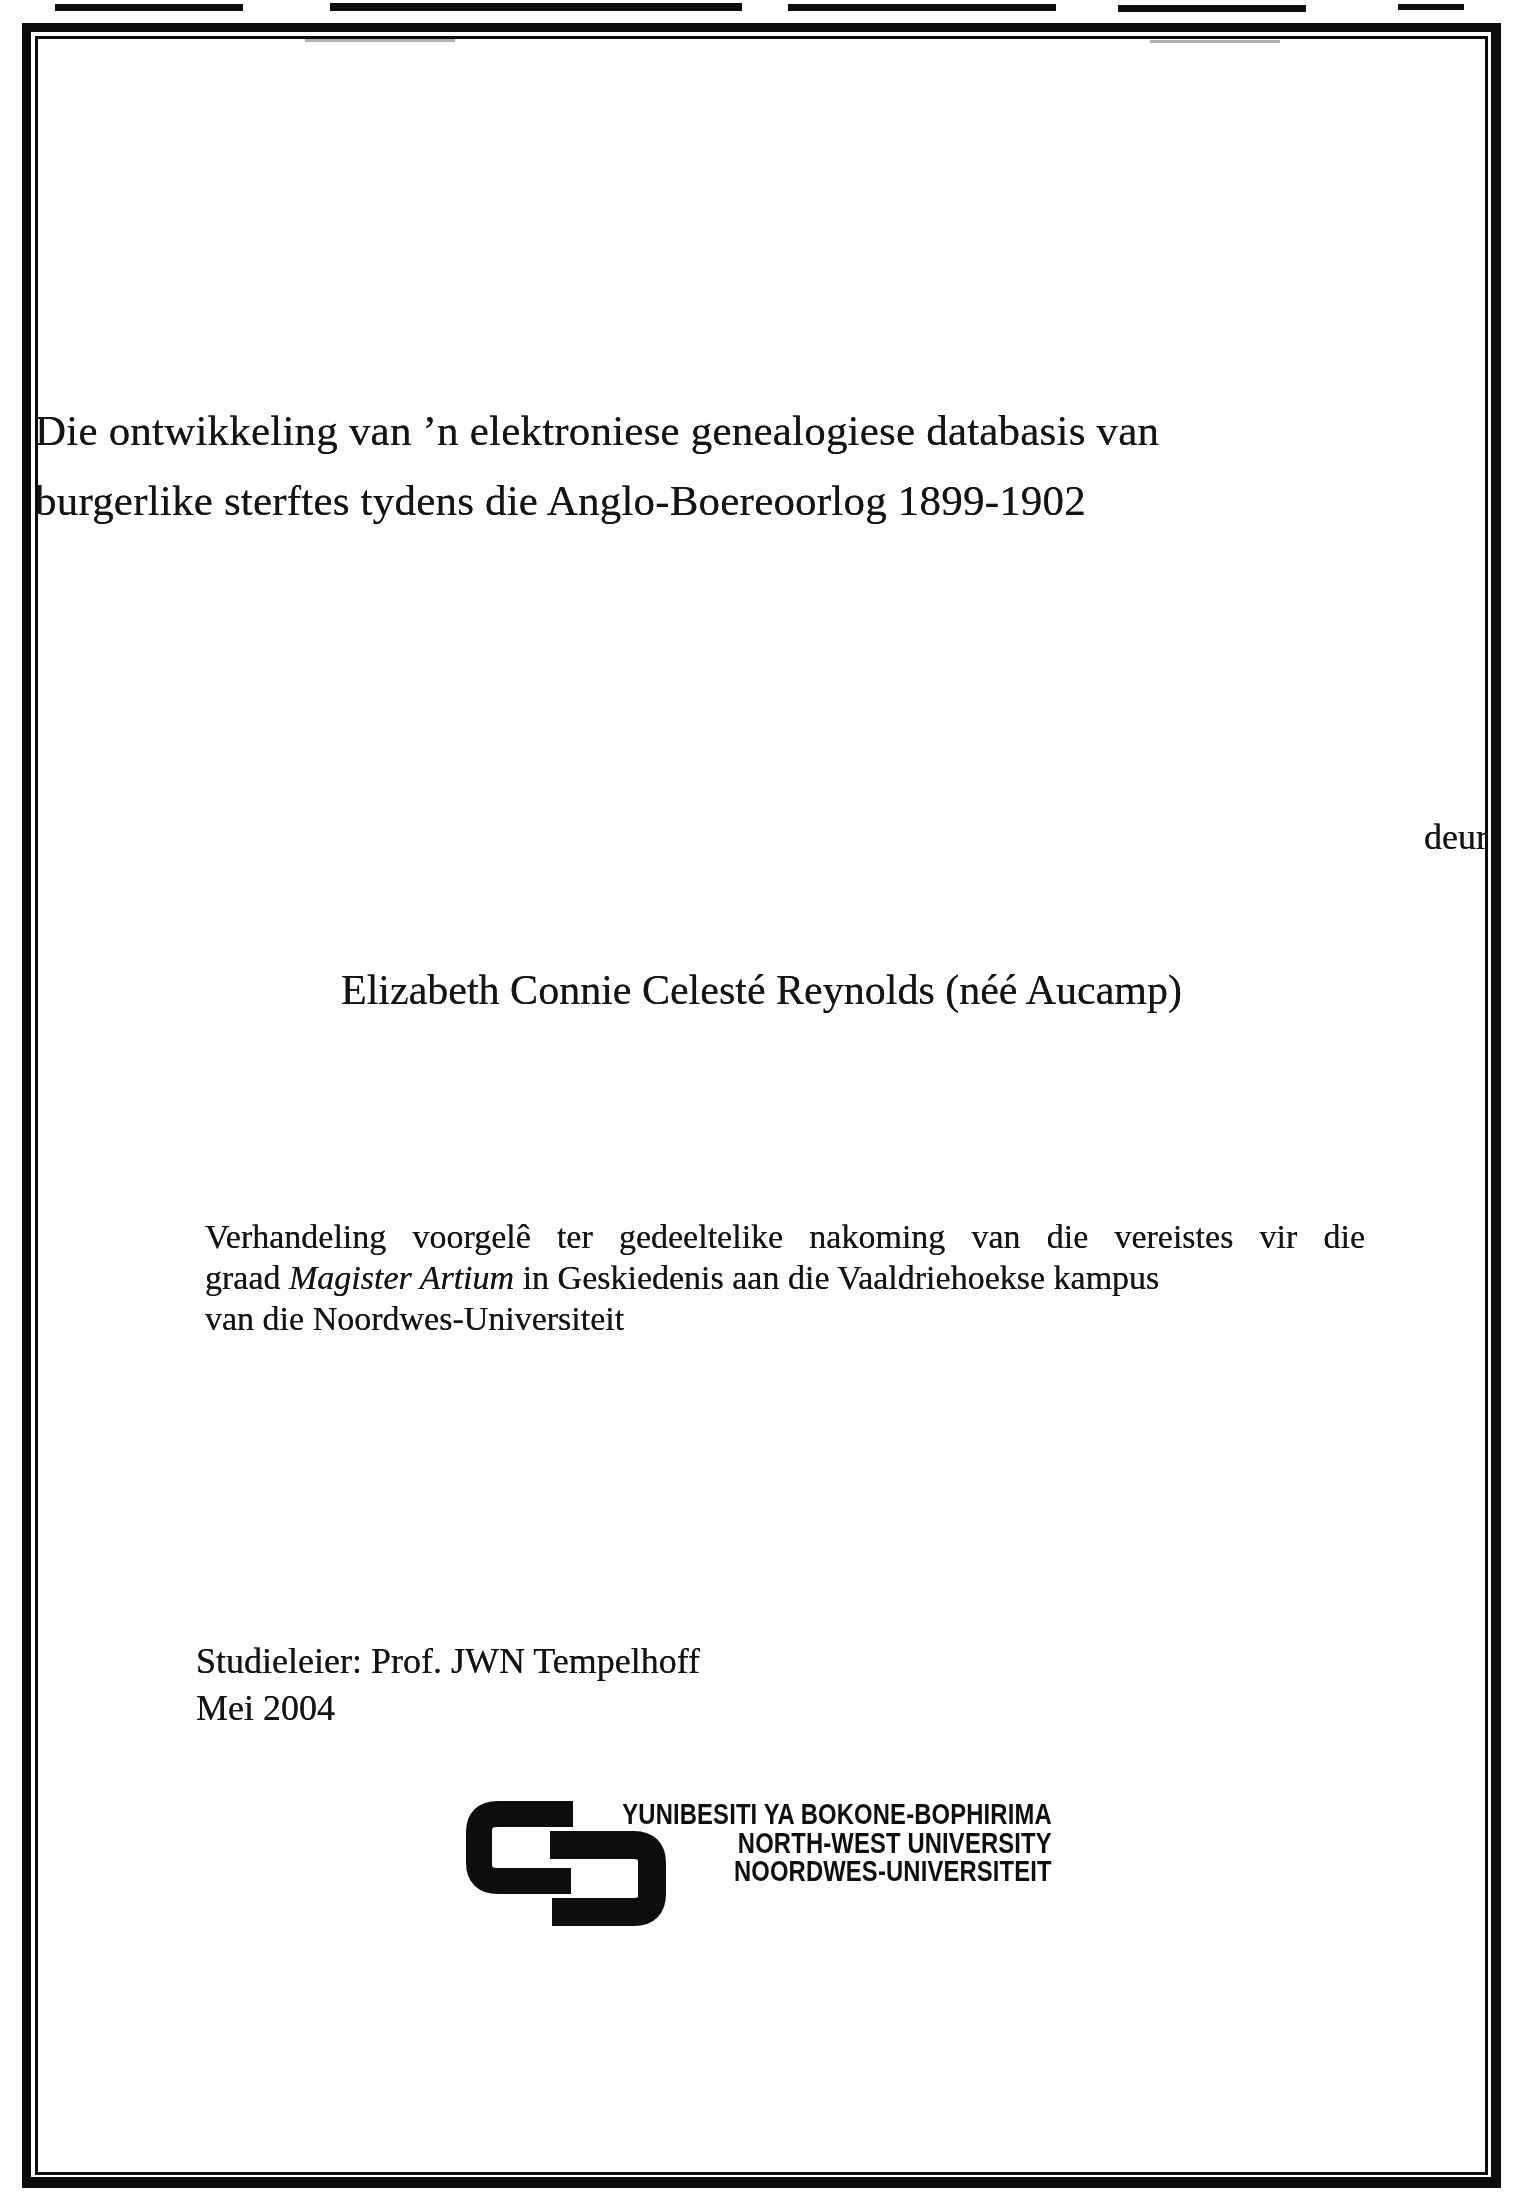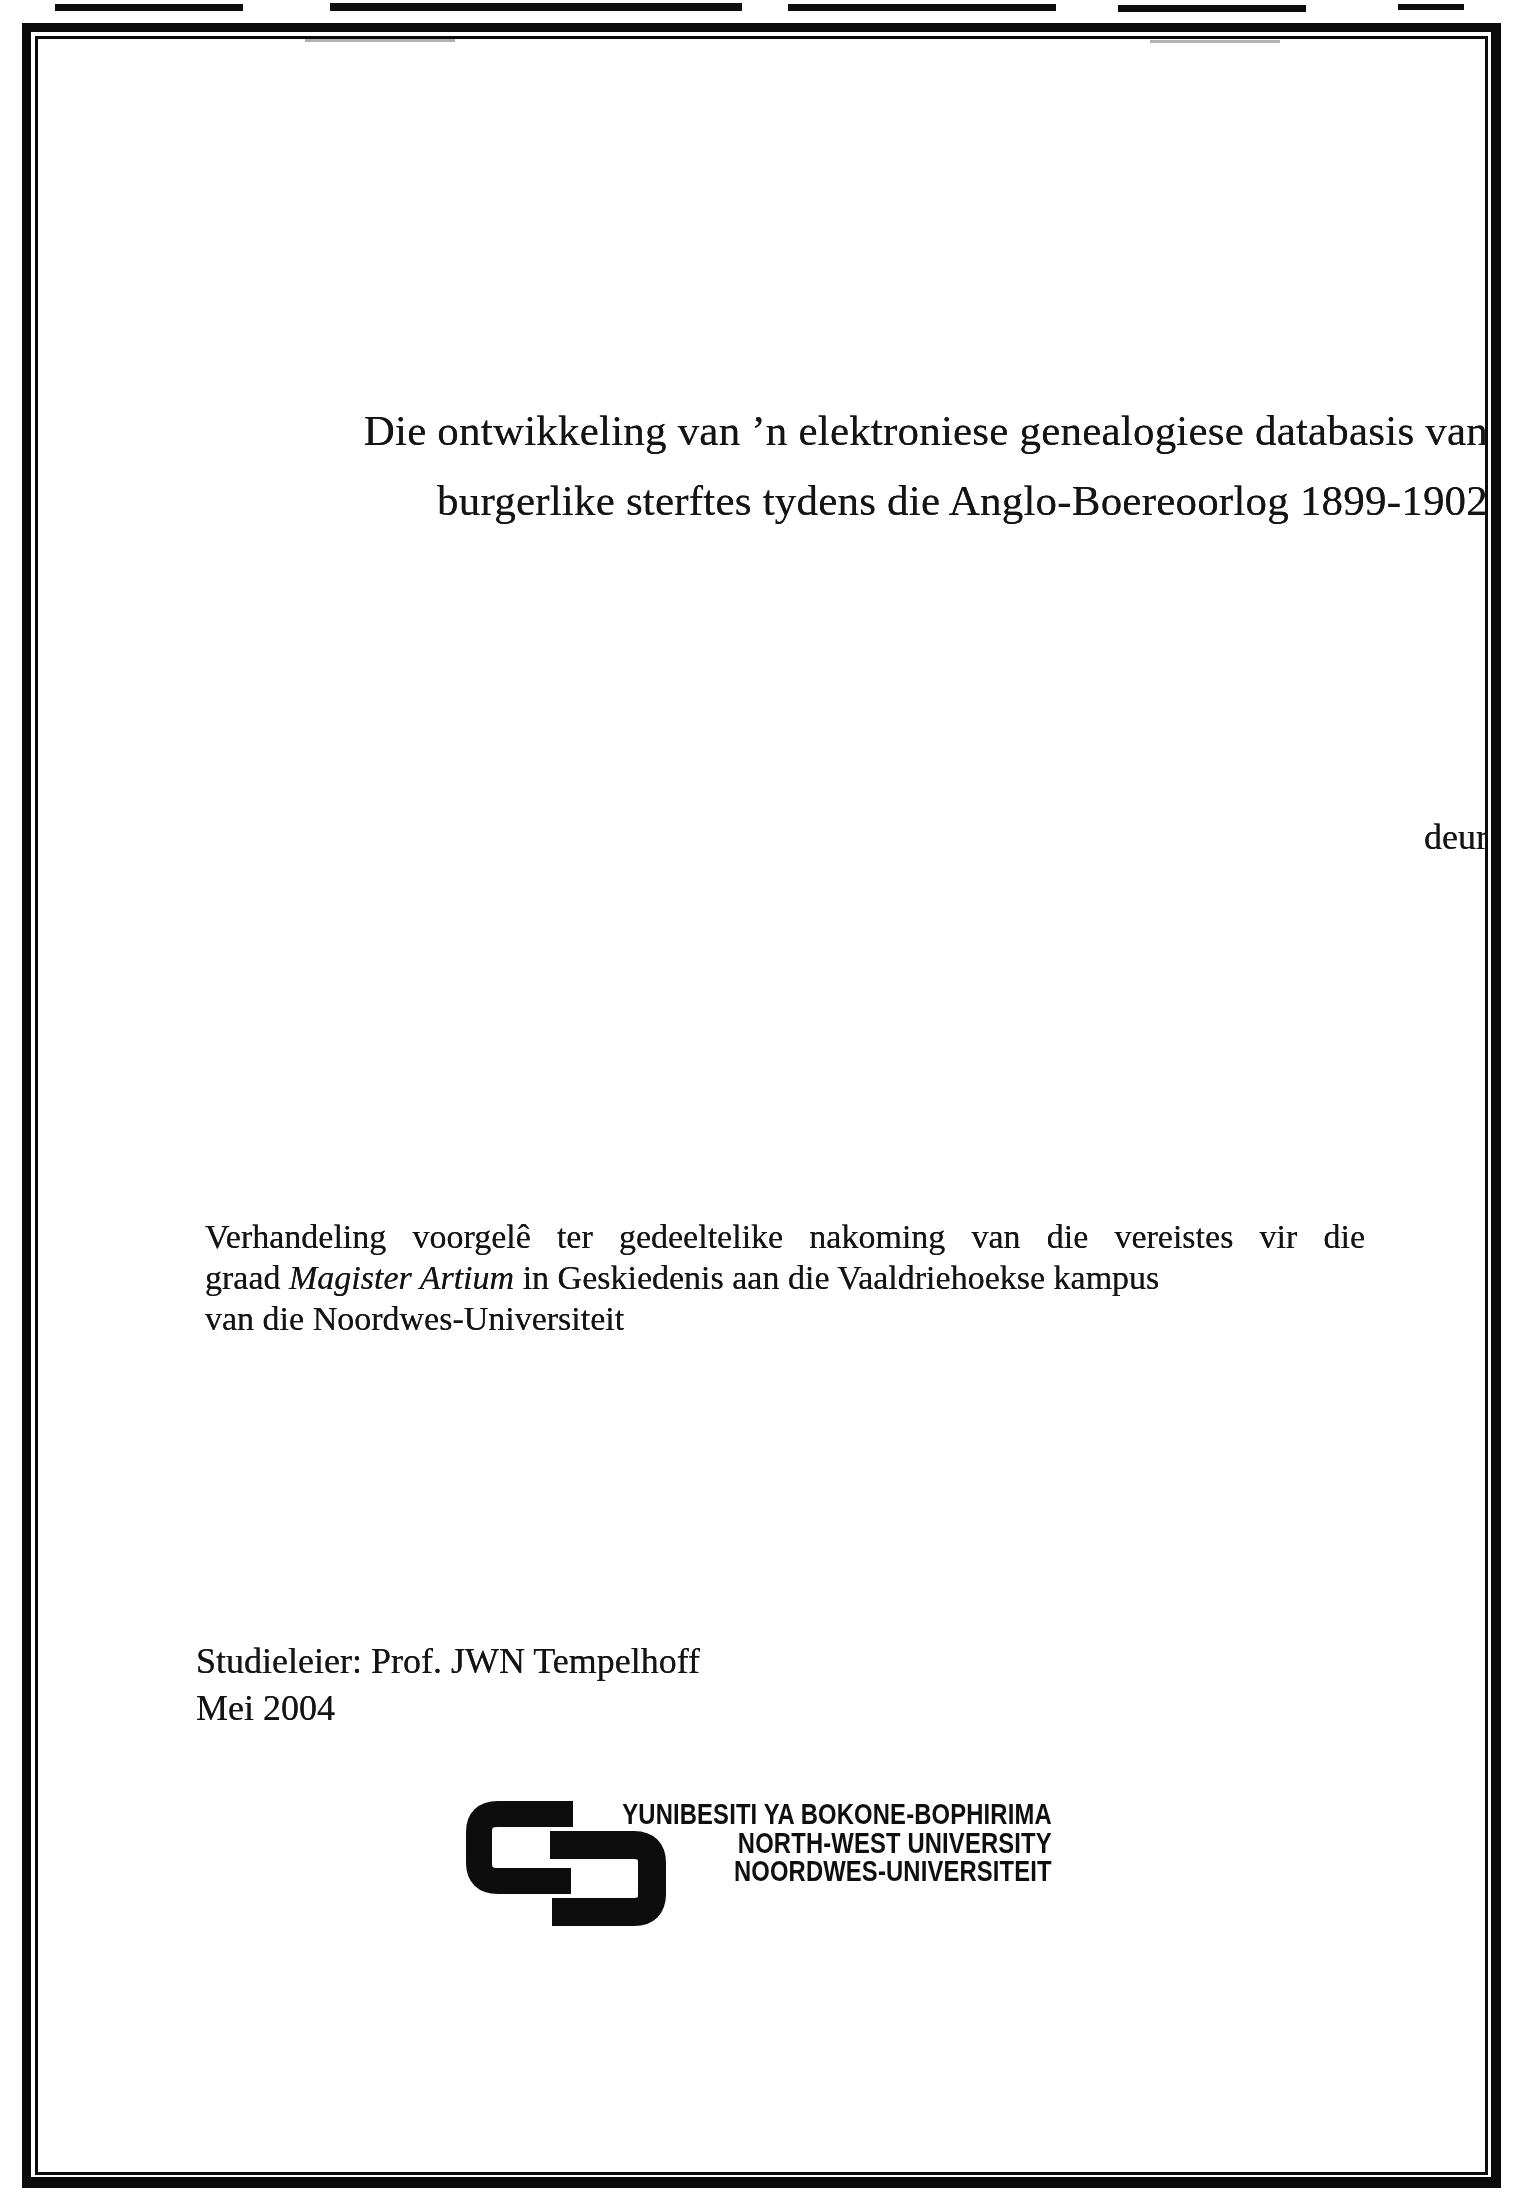--- a/index.html
+++ b/index.html
@@ -43,21 +43,21 @@
     box-sizing: border-box;
     border: 3px solid #0b0b0b;
   }
   .ink {
     text-shadow: 0 0 0.6px rgba(10,10,10,0.85);
   }
   .title-block {
     position: absolute;
     left: 35px; right: 39px;
     top: 396px;
-    text-align: right;
+    text-align: left;
     font-size: 43px;
     line-height: 70px;
     letter-spacing: 0.2px;
   }
   .byline {
     position: absolute;
     left: 35px; right: 39px;
     top: 813px;
     text-align: right;
     font-size: 36px;
@@ -132,20 +132,21 @@
   <div class="frame-outer"></div>
   <div class="frame-inner"></div>
 
   <div class="title-block ink">
     <div>Die ontwikkeling van ’n elektroniese genealogiese databasis van</div>
     <div>burgerlike sterftes tydens die Anglo-Boereoorlog 1899-1902</div>
   </div>
 
   <div class="byline ink">deur</div>
 
+  <div class="author ink">Elizabeth Connie Celesté Reynolds (néé Aucamp)</div>
 
   <div class="statement ink">
     <div class="line-just">Verhandeling voorgelê ter gedeeltelike nakoming van die vereistes vir die</div>
     <div><span>graad </span><em>Magister Artium</em><span> in Geskiedenis aan die Vaaldriehoekse kampus</span></div>
     <div>van die Noordwes-Universiteit</div>
   </div>
 
   <div class="supervisor-block ink">
     <div>Studieleier: Prof. JWN Tempelhoff</div>
     <div>Mei 2004</div>

